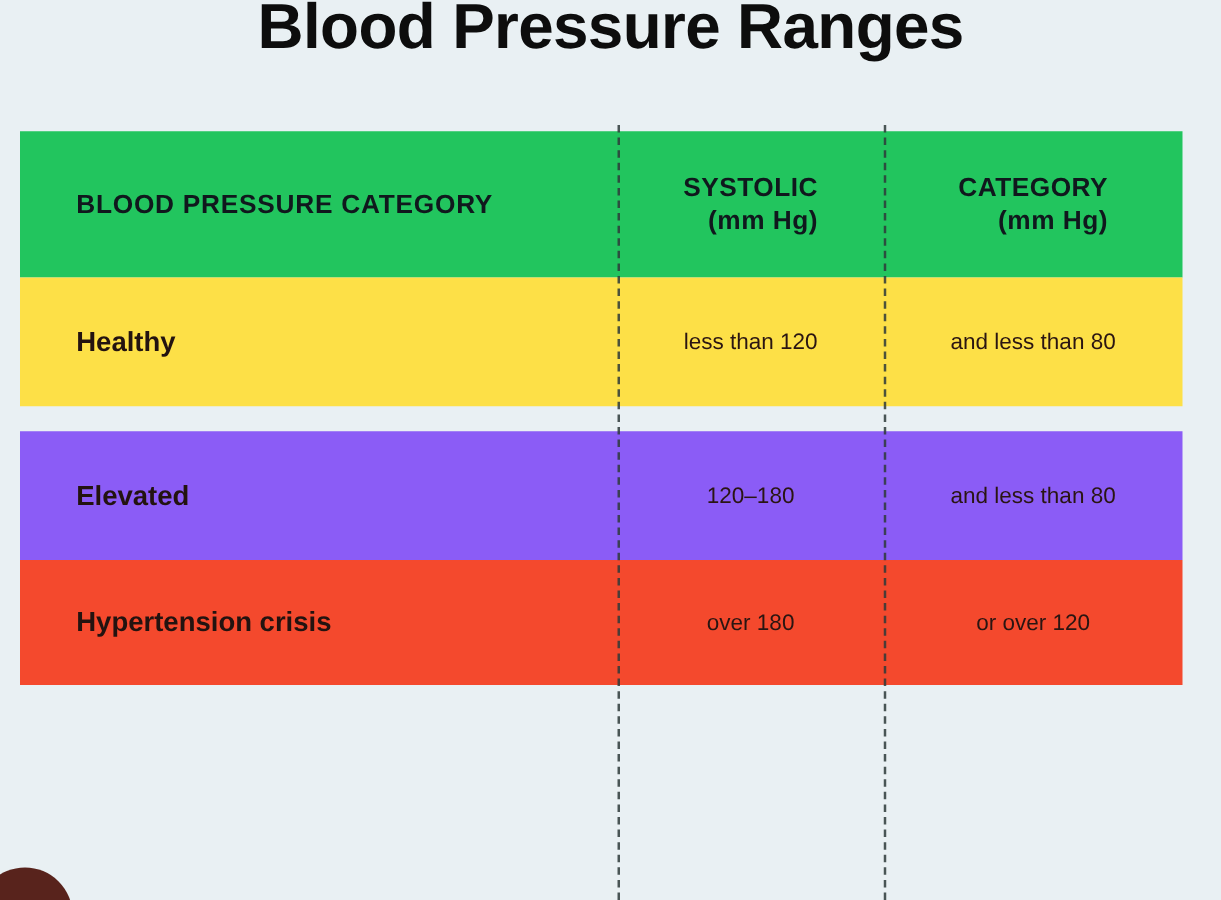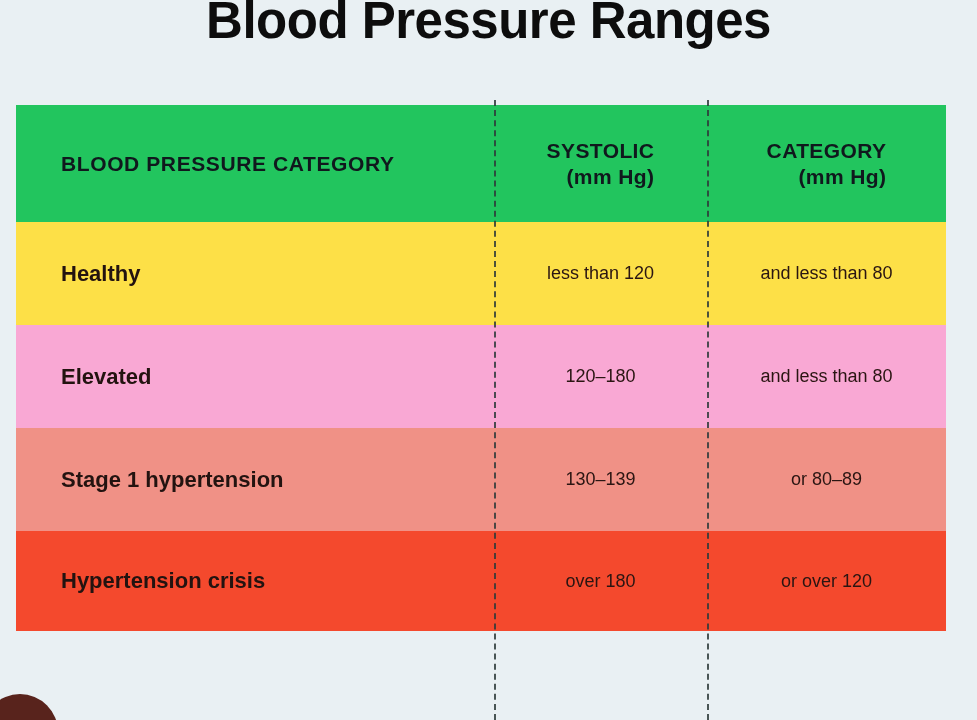--- a/index.html
+++ b/index.html
@@ -172,31 +172,26 @@
         </div>
       </div>
     </div>
 
     <div class="row row-body" style="background:#fde047;">
       <div class="cell cell-category">Healthy</div>
       <div class="cell cell-systolic">less than 120</div>
       <div class="cell cell-diastolic">and less than 80</div>
     </div>
 
-    <div class="row row-body" style="background:#f9a8d4;">
+    <div class="row row-body" style="background:#8b5cf6;margin-top:20px;">
       <div class="cell cell-category">Elevated</div>
       <div class="cell cell-systolic">120–180</div>
       <div class="cell cell-diastolic">and less than 80</div>
     </div>
 
-    <div class="row row-body" style="background:#f09186;">
-      <div class="cell cell-category">Stage 1 hypertension</div>
-      <div class="cell cell-systolic">130–139</div>
-      <div class="cell cell-diastolic">or 80–89</div>
-    </div>
 
 
     <div class="row row-body row-last" style="background:#f4492d;">
       <div class="cell cell-category">Hypertension crisis</div>
       <div class="cell cell-systolic">over 180</div>
       <div class="cell cell-diastolic">or over 120</div>
     </div>
 
   </div>
 

